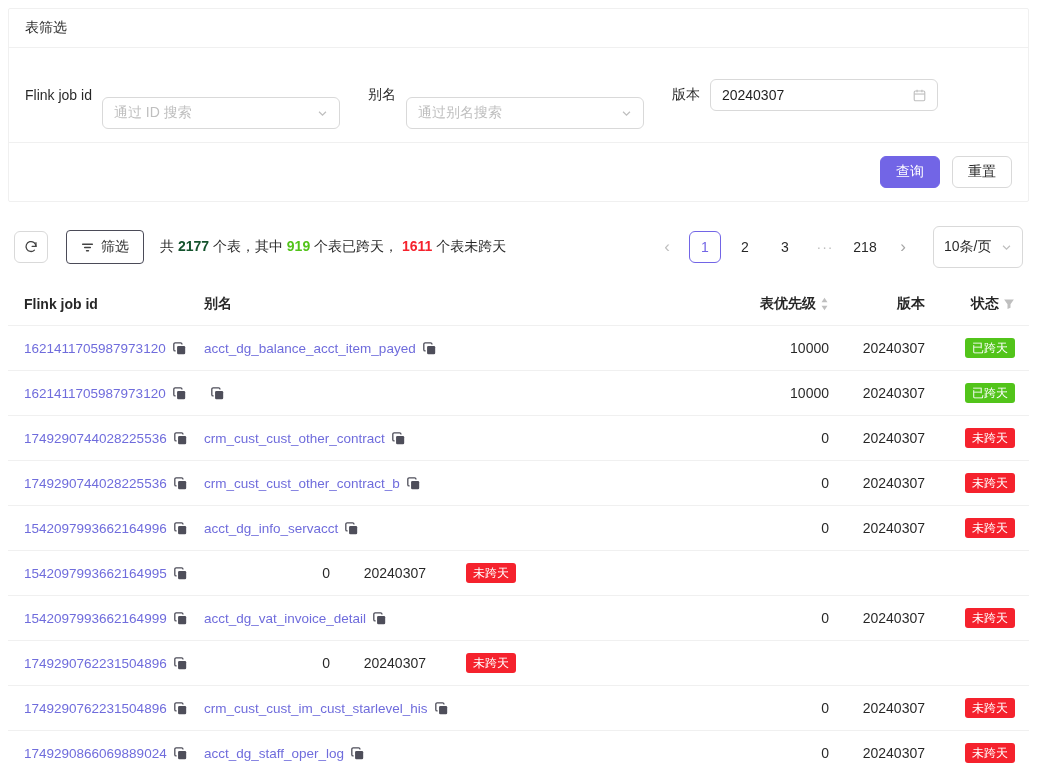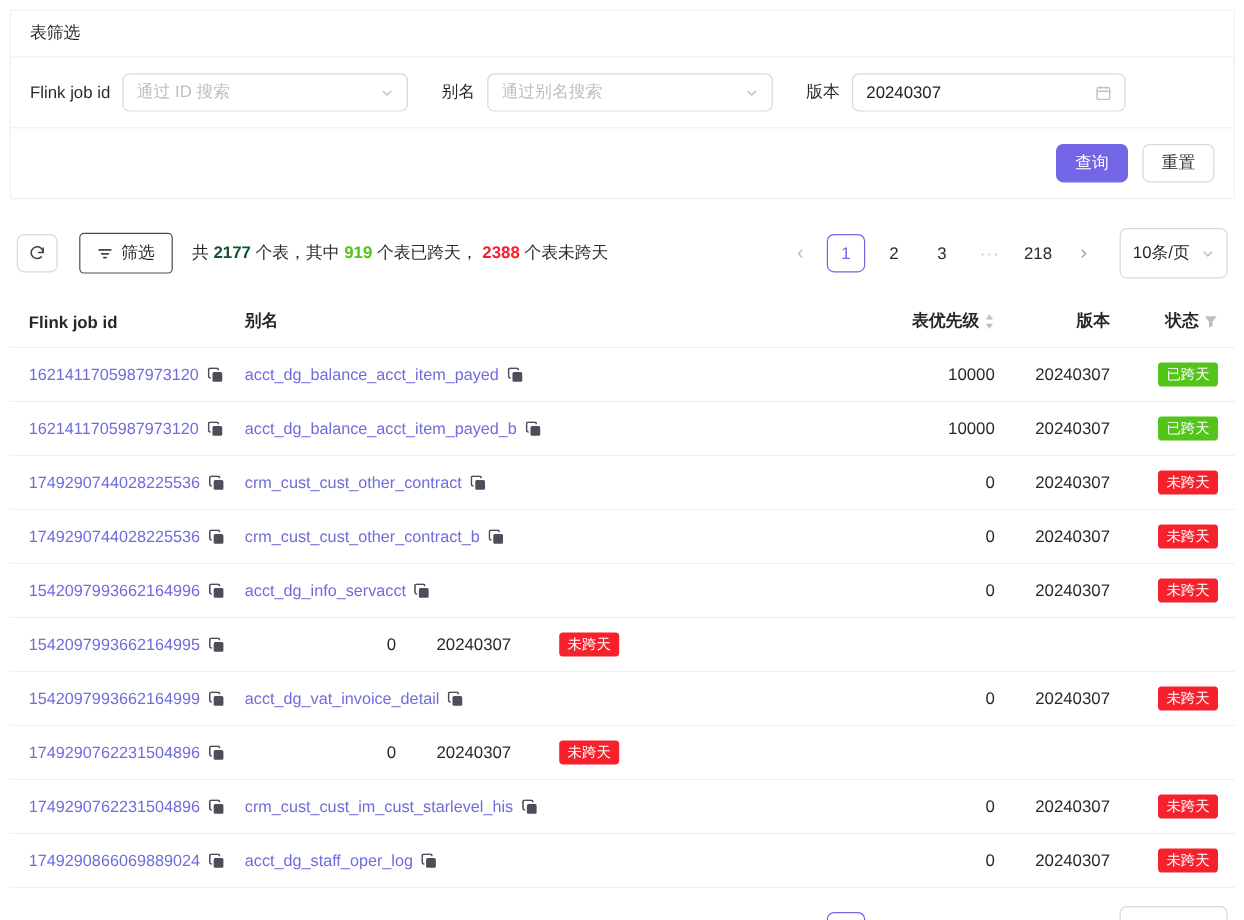--- a/index.html
+++ b/index.html
@@ -16,21 +16,21 @@
   .filter-card { border: 1px solid #f0f0f0; border-radius: 2px; }
   .card-title-row { padding: 10px 16px; border-bottom: 1px solid #f0f0f0; font-size: 14px; }
   .card-filter-row { display: flex; align-items: center; padding: 13px 16px; border-bottom: 1px solid #f0f0f0; }
   .field { display: flex; align-items: center; margin-right: 28px; }
   .field label { margin-right: 10px; white-space: nowrap; color: rgba(0,0,0,.85); }
   .control {
     display: flex; align-items: center; justify-content: space-between;
     height: 32px; border: 1px solid #d9d9d9; border-radius: 6px;
     padding: 0 11px; background: #fff; cursor: pointer;
   }
-  .control.select { width: 238px; }
+  .control.select { width: 238px; margin-top: 36px; }
   .control.date { width: 228px; }
   .placeholder { color: #bfbfbf; }
   .control .value { color: rgba(0,0,0,.88); }
   .card-actions-row { display: flex; justify-content: flex-end; gap: 12px; padding: 13px 16px; }
   .btn {
     height: 32px; padding: 0 15px; border-radius: 6px; font-size: 14px;
     display: inline-flex; align-items: center; cursor: pointer; border: 1px solid transparent;
     font-family: inherit;
   }
   .btn-primary { background: #7265e6; color: #fff; border-color: #7265e6; }
@@ -166,21 +166,21 @@
       <span>
         <svg width="13" height="13" viewBox="0 0 16 16" stroke="#434343" stroke-width="1.7" stroke-linecap="round">
           <line x1="2" y1="4" x2="14" y2="4"></line>
           <line x1="4.5" y1="8" x2="11.5" y2="8"></line>
           <line x1="6.8" y1="12" x2="9.2" y2="12"></line>
         </svg>
       </span>
       <span>筛选</span>
     </button>
 
-    <div class="summary"><span>共 </span><span class="num-total">2177</span><span> 个表，其中 </span><span class="num-crossed">919</span><span> 个表已跨天， </span><span class="num-uncrossed">2388</span><span> 个表未跨天</span></div>
+    <div class="summary"><span>共 </span><span class="num-total">2177</span><span> 个表，其中 </span><span class="num-crossed">919</span><span> 个表已跨天， </span><span class="num-uncrossed">1611</span><span> 个表未跨天</span></div>
 
     <div class="spacer"></div>
 
     <div class="pagination">
       <span class="page-arrow prev">‹</span>
       <span class="pages" style="display:inline-flex;gap:8px;">
           <span class="page-item active">1</span>
           <span class="page-item">2</span>
           <span class="page-item">3</span>
           <span class="page-item ellipsis">···</span>
@@ -252,21 +252,20 @@
     <div class="col col-jobid">
       <a class="link">1621411705987973120</a>
       <span class="copy-btn">
         <svg width="13" height="13" viewBox="0 0 16 16">
           <path d="M3.2 11H2.6A1.6 1.6 0 0 1 1 9.4V2.6A1.6 1.6 0 0 1 2.6 1h6.8A1.6 1.6 0 0 1 11 2.6v.6" fill="none" stroke="#4e4e5a" stroke-width="1.6"></path>
           <rect x="5" y="5" width="10" height="10" rx="1.6" fill="#4e4e5a"></rect>
         </svg>
       </span>
     </div>
     <div class="col col-alias">
-      <a class="link">acct_dg_balance_acct_item_payed_b</a>
       <span class="copy-btn">
         <svg width="13" height="13" viewBox="0 0 16 16">
           <path d="M3.2 11H2.6A1.6 1.6 0 0 1 1 9.4V2.6A1.6 1.6 0 0 1 2.6 1h6.8A1.6 1.6 0 0 1 11 2.6v.6" fill="none" stroke="#4e4e5a" stroke-width="1.6"></path>
           <rect x="5" y="5" width="10" height="10" rx="1.6" fill="#4e4e5a"></rect>
         </svg>
       </span>
     </div>
     <div class="col col-priority">10000</div>
     <div class="col col-version">20240307</div>
     <div class="col col-status">

